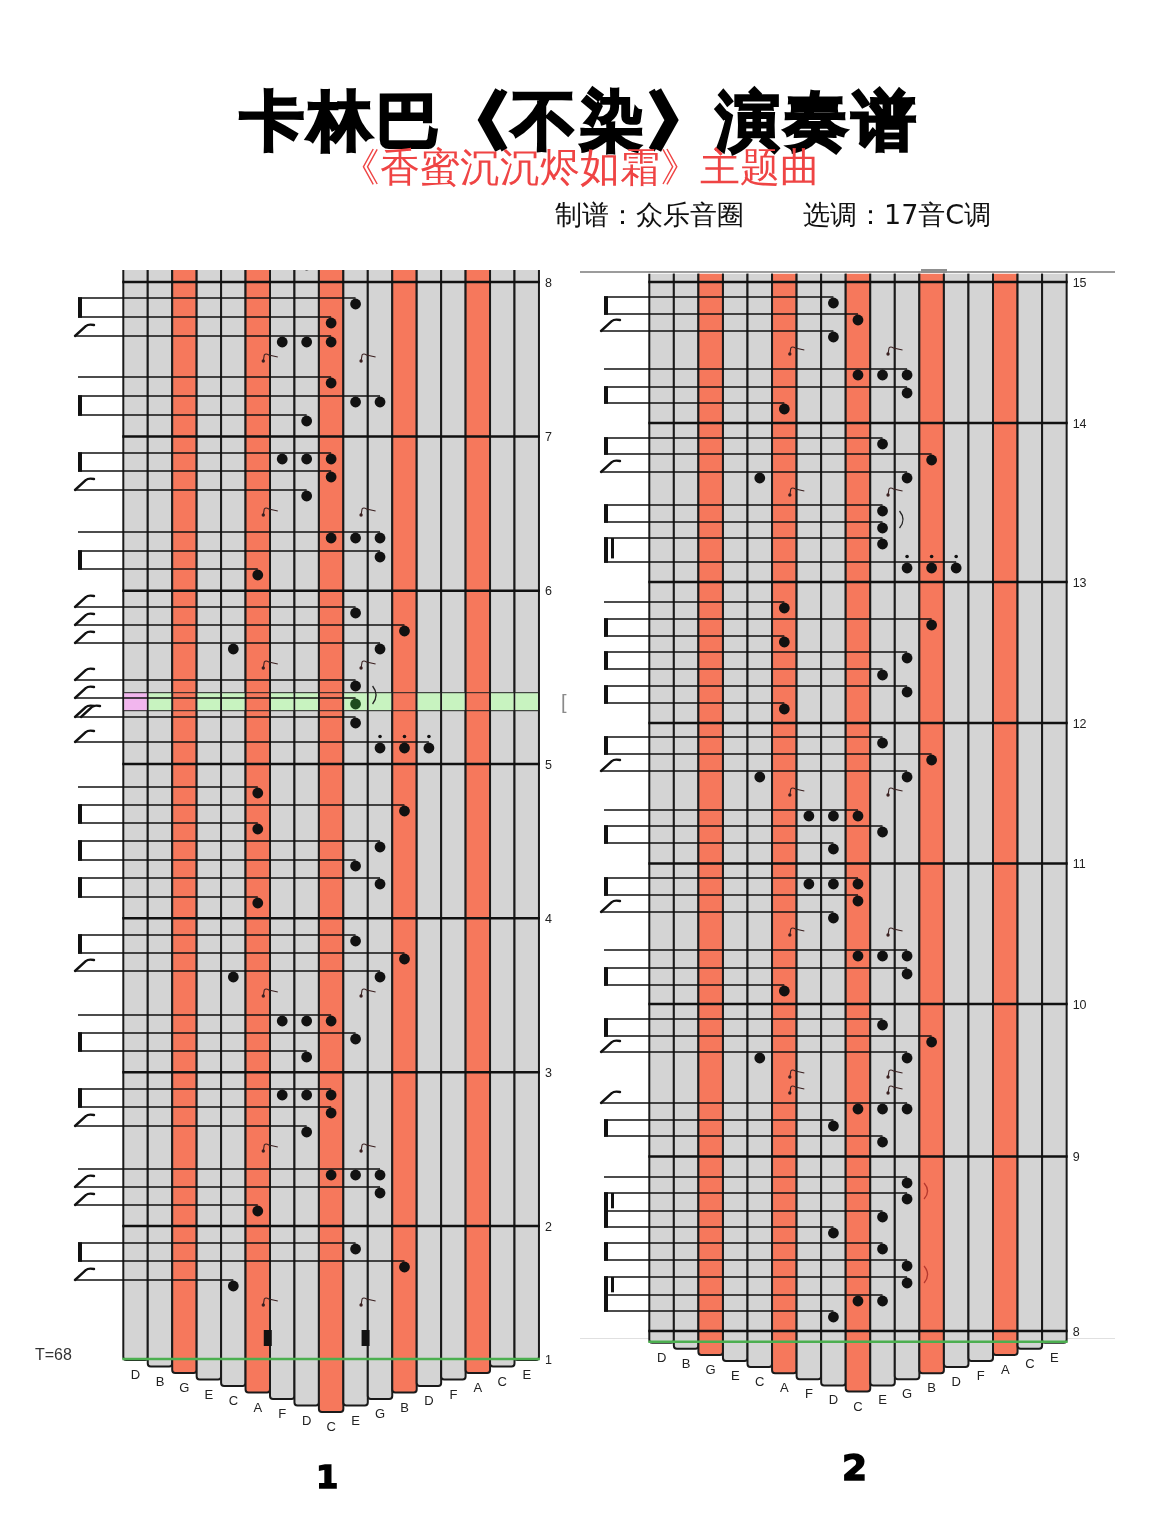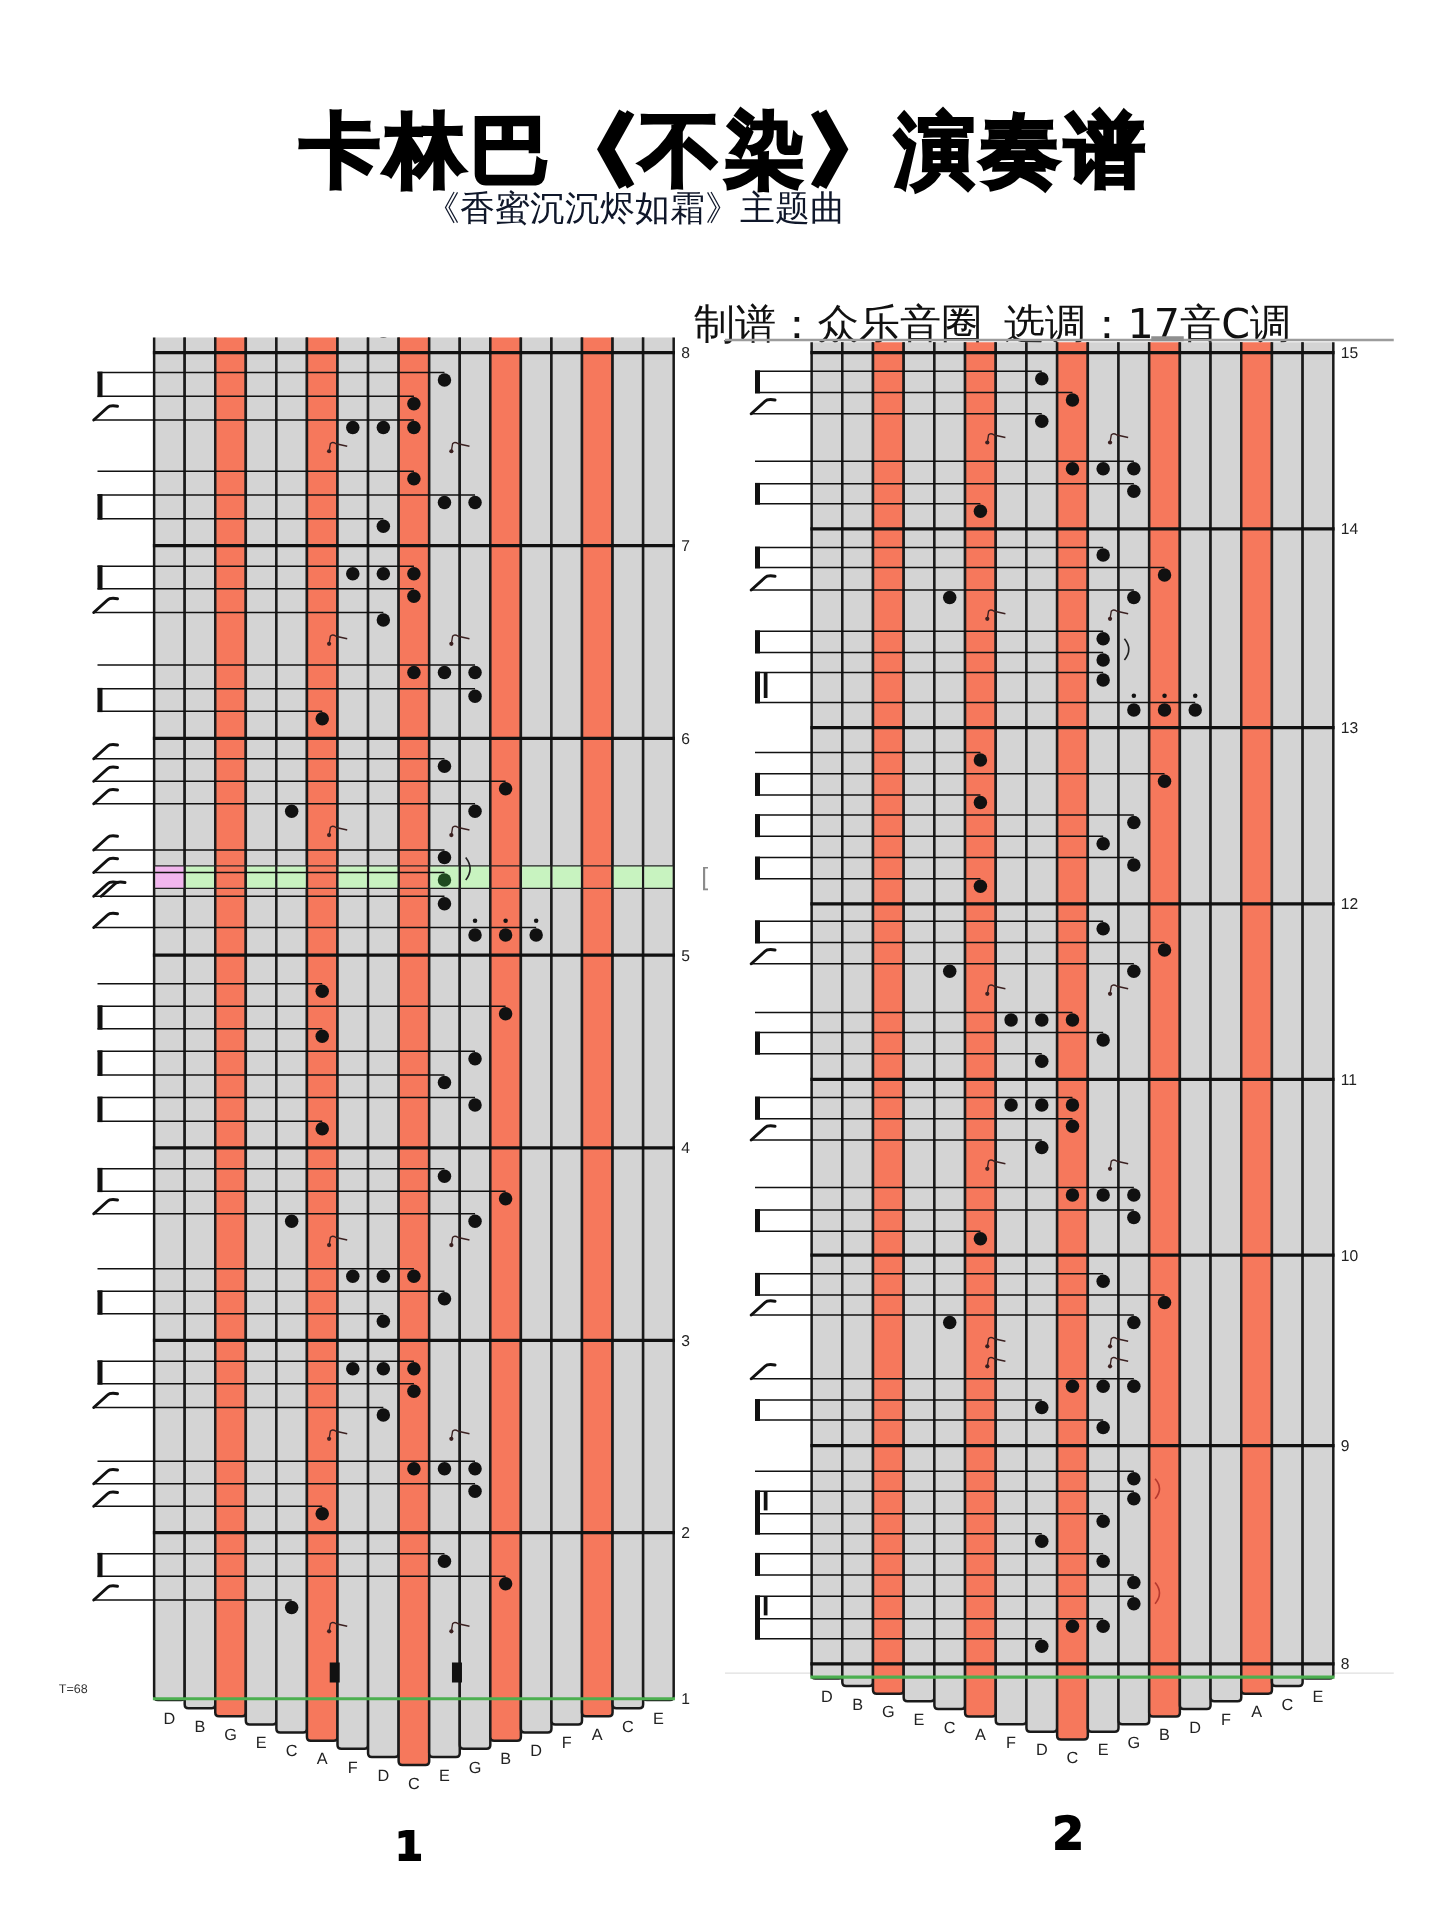--- a/index.html
+++ b/index.html
@@ -9,31 +9,31 @@
   }
   .title {
     position:absolute; left:180px; width:800px; top:70px; text-align:center;
     font-size:64px; line-height:78px; font-weight:900; letter-spacing:4px;
     -webkit-text-stroke:2.5px #000; white-space:nowrap;
     font-family:"DejaVu Sans", sans-serif;
     margin-top:12px;
   }
   .subtitle {
     position:absolute; left:340px; width:460px; top:147px; text-align:left;
-    font-size:28px; line-height:40px; color:#0f172a; white-space:nowrap;
+    font-size:40px; line-height:40px; color:#ef4444; white-space:nowrap;
     font-family:"DejaVu Sans", sans-serif;
   }
   .credit {
-    position:absolute; top:194px; font-size:33px; line-height:42px; color:#111;
-    white-space:nowrap; font-family:"DejaVu Sans", sans-serif;margin-top:44px;
+    position:absolute; top:194px; font-size:27px; line-height:42px; color:#111;
+    white-space:nowrap; font-family:"DejaVu Sans", sans-serif;
   }
   .credit.arranger { left:555px; }
   .credit.keysel { left:803px; }
   .tempo {
-    position:absolute; left:47px; top:1346px; font-size:10px; color:#333;
+    position:absolute; left:35px; top:1346px; font-size:16px; color:#333;
     font-family:"Liberation Sans", sans-serif;
   }
   .cursor-marker {
     position:absolute; left:561px; top:691px; font-size:20px; color:#8a8a8a;
     font-family:"Liberation Sans", sans-serif;
   }
   .page-num {
     position:absolute; font-weight:900; color:#000;
     font-family:"DejaVu Sans", sans-serif; -webkit-text-stroke:1.5px #000;
   }

